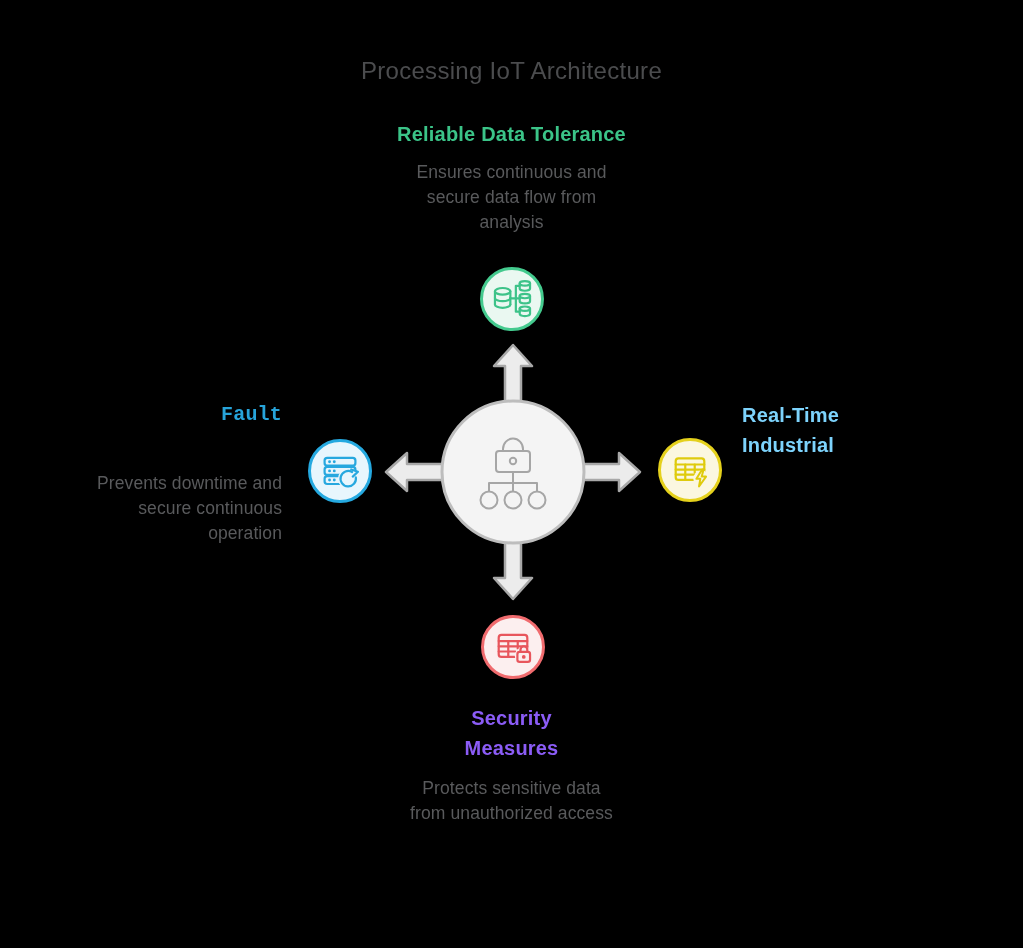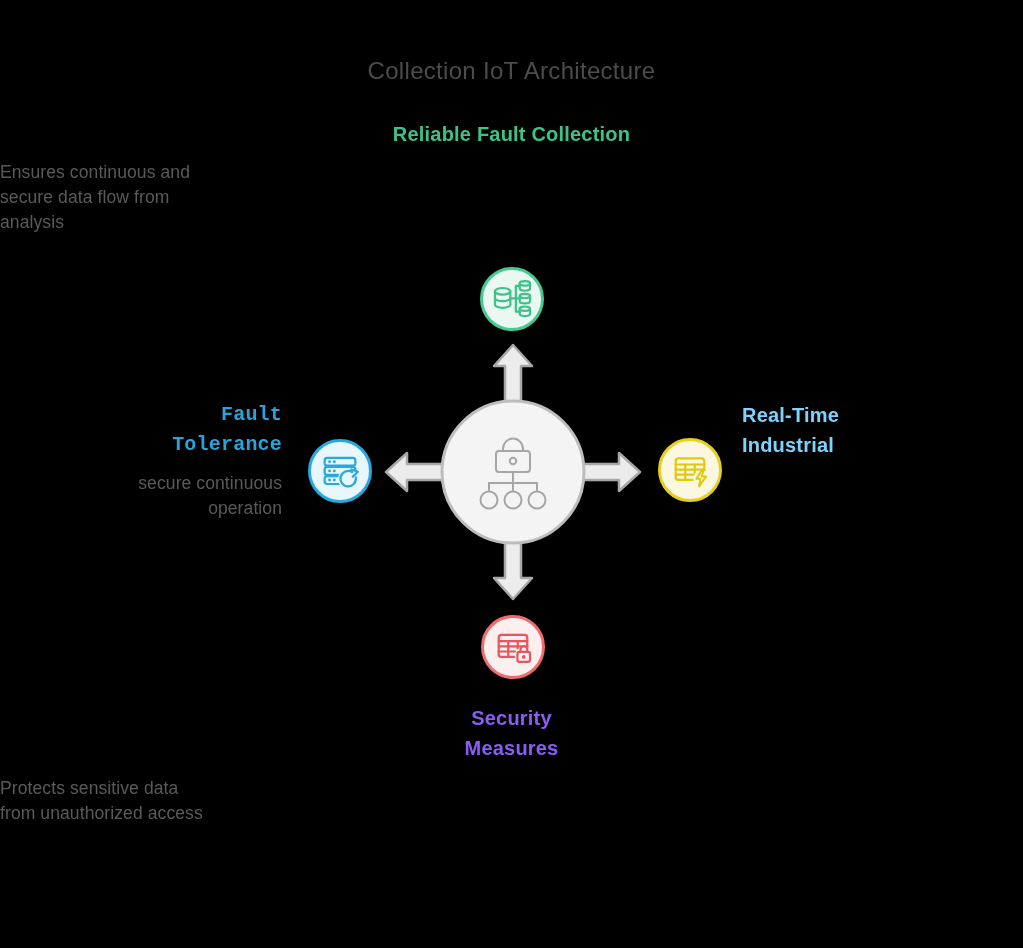--- a/index.html
+++ b/index.html
@@ -14,50 +14,50 @@
   }
   .node-heading{font-size:20px;font-weight:700;line-height:30px;letter-spacing:.2px;}
   .node-heading span{display:block;}
   .node-desc{font-size:17.5px;line-height:25px;color:#595A5C;letter-spacing:.1px;}
   .node-desc span{display:block;}
   .c-green{color:#3BC488;}
   .c-blue{color:#27A4DA;}
   .c-yellow{color:#7dd3fc;}
   .c-red{color:#8b5cf6;}
   .heading-top{top:119px;left:0;width:1023px;text-align:center;}
-  .desc-top{top:160px;left:0;width:1023px;text-align:left;}
+  .desc-top{top:160px;left:0;width:1023px;text-align:center;}
   .heading-left{top:400px;left:22px;width:260px;text-align:right;font-family:Liberation Mono, monospace;}
   .desc-left{top:471px;left:22px;width:260px;text-align:right;}
   .heading-right{top:400px;left:742px;width:280px;text-align:left;}
   .desc-right{top:485px;left:742px;width:280px;text-align:left;}
   .heading-bottom{top:703px;left:0;width:1023px;text-align:center;}
-  .desc-bottom{top:776px;left:0;width:1023px;}
+  .desc-bottom{top:776px;left:0;width:1023px;text-align:center;}
   .icon-circle{
     width:58px;height:58px;border-radius:50%;
     display:flex;align-items:center;justify-content:center;border:3px solid;
   }
   .ic-green{border-color:#44CA8E;background:#EAF8F1;}
   .ic-blue{border-color:#25A9E0;background:#E8F6FD;}
   .ic-yellow{border-color:#E5D11C;background:#FBF7E0;}
   .ic-red{border-color:#F06B6E;background:#FCEFEF;}
   .icon-top{left:480px;top:267px;}
   .icon-left{left:308px;top:439px;}
   .icon-right{left:658px;top:438px;}
   .icon-bottom{left:481px;top:615px;}
   .hub{left:383px;top:342px;width:260px;height:260px;}
 </style>
 </head>
 <body>
 
 <div class="stage">
 
-  <div class="abs title">Collection IoT Architecture</div>
+  <div class="abs title">Processing IoT Architecture</div>
 
   <div class="abs node-heading c-green heading-top">
-    <span>Reliable Fault Collection</span>
+    <span>Reliable Data Tolerance</span>
   </div>
   <div class="abs node-desc desc-top">
     <span>Ensures continuous and</span>
     <span>secure data flow from</span>
     <span>analysis</span>
   </div>
   <div class="abs icon-circle ic-green icon-top">
     <svg width="44" height="44" viewBox="0 0 40 40" fill="none" stroke="#3DC389" stroke-width="2" stroke-linecap="round" stroke-linejoin="round">
       <ellipse cx="11.5" cy="13" rx="7" ry="3"></ellipse>
       <path d="M4.5,13 V25 M18.5,13 V25"></path>
@@ -93,23 +93,23 @@
       <circle cx="130" cy="119" r="3.2"></circle>
       <path d="M130,130 V141 M106,141 H154 M106,141 V149 M130,141 V149 M154,141 V149"></path>
       <circle cx="106" cy="158" r="8.5" fill="#F4F4F4"></circle>
       <circle cx="130" cy="158" r="8.5" fill="#F4F4F4"></circle>
       <circle cx="154" cy="158" r="8.5" fill="#F4F4F4"></circle>
     </g>
   </svg>
 
   <div class="abs node-heading c-blue heading-left">
     <span>Fault</span>
-    <span>Tolerance</span>
   </div>
   <div class="abs node-desc desc-left">
+    <span>Prevents downtime and</span>
     <span>secure continuous</span>
     <span>operation</span>
   </div>
   <div class="abs icon-circle ic-blue icon-left">
     <svg width="44" height="44" viewBox="0 0 40 40" fill="none" stroke="#27A8DF" stroke-width="2" stroke-linecap="round" stroke-linejoin="round">
       <rect x="6" y="8" width="28" height="7.2" rx="2.4"></rect>
       <rect x="6" y="16.3" width="28" height="7.2" rx="2.4"></rect>
       <rect x="6" y="24.6" width="28" height="7.2" rx="2.4"></rect>
       <g fill="#27A8DF" stroke="none">
         <circle cx="10.5" cy="11.6" r="1.3"></circle>

